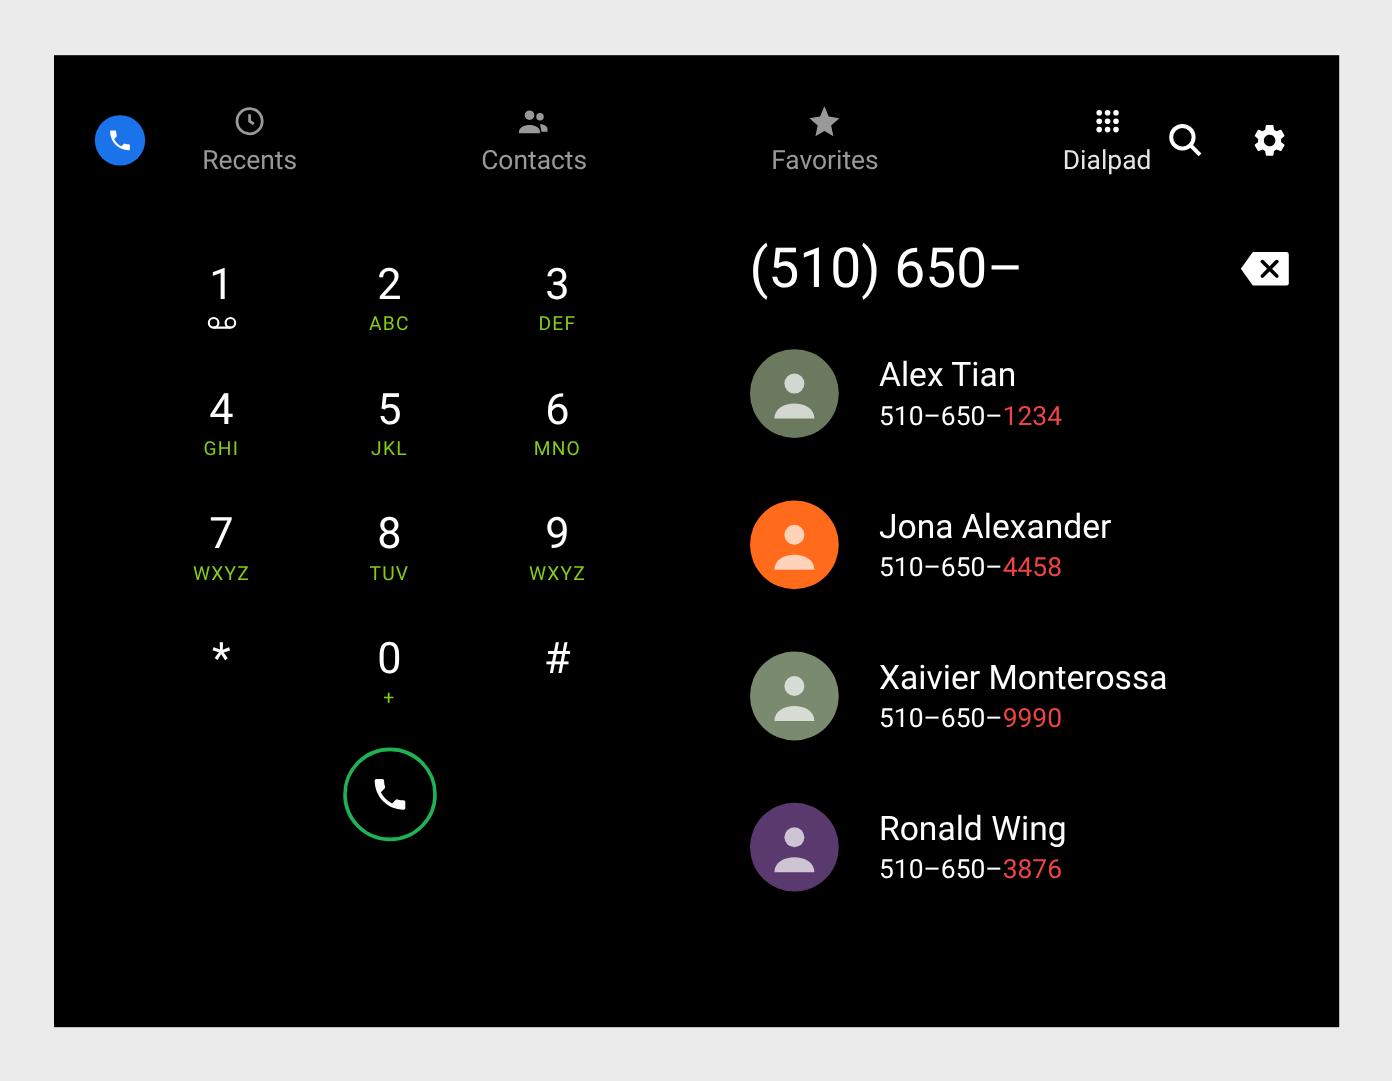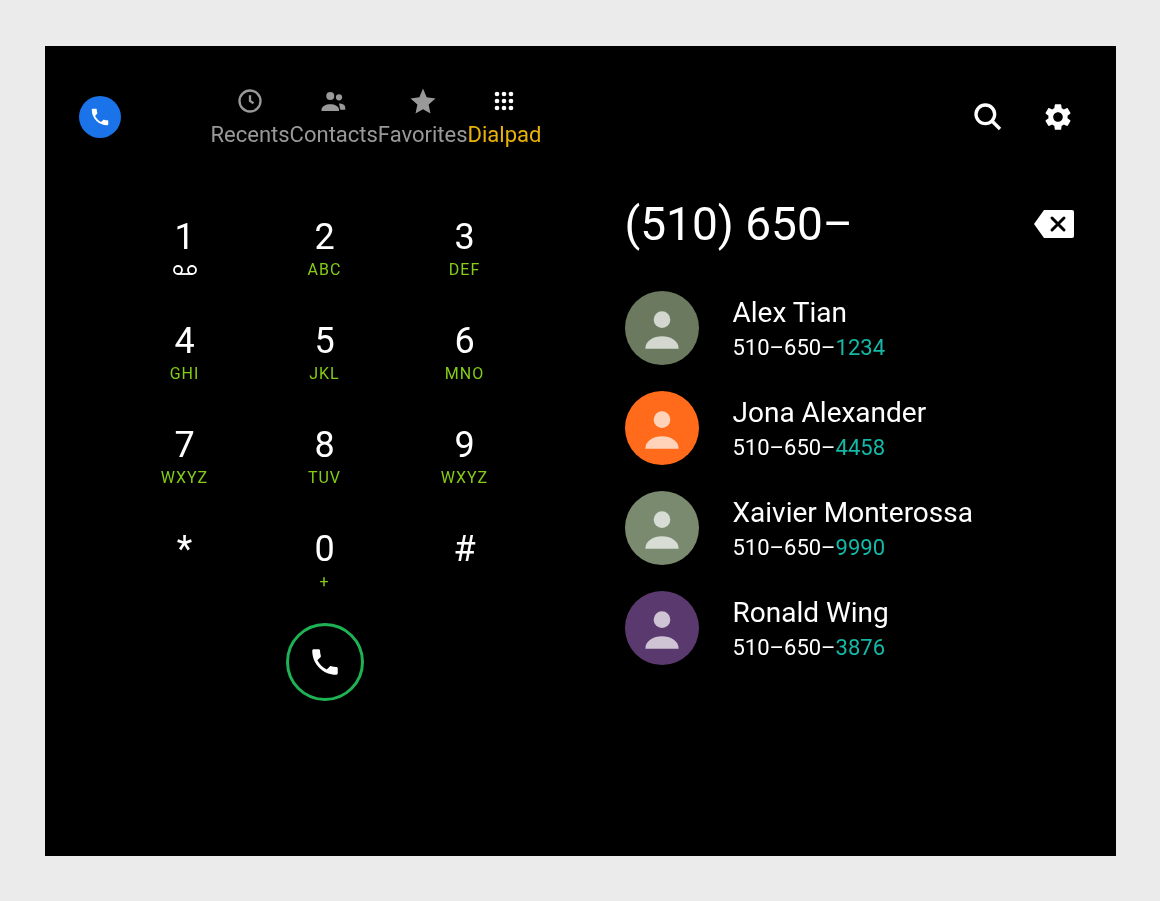--- a/index.html
+++ b/index.html
@@ -33,32 +33,33 @@
       height: 42px;
       border-radius: 50%;
       background: #1a73e8;
       display: flex;
       align-items: center;
       justify-content: center;
       flex-shrink: 0;
     }
     .tabs {
       display: flex;
-      margin-left: 80px;
+      margin-left: 38px;
       flex: 1;
+      justify-content: space-between;
     }
     .tab {
       display: flex;
       flex-direction: column;
       align-items: center;
       gap: 6px;
       cursor: pointer;
       color: #999;
     }
-    .tab.active { color: #eab308; }
+    .tab.active { color: #e5e5e5; }
     .tab-icon {
       width: 30px;
       height: 30px;
       display: flex;
       align-items: center;
       justify-content: center;
     }
     .tab-label {
       font-size: 22px;
       font-weight: 400;
@@ -149,21 +150,21 @@
       font-weight: 400;
     }
     .backspace {
       cursor: pointer;
       display: flex;
       align-items: center;
     }
     .contacts {
       display: flex;
       flex-direction: column;
-      gap: 26px;
+      gap: 52px;
     }
     .contact {
       display: flex;
       align-items: center;
       gap: 34px;
       cursor: pointer;
     }
     .avatar {
       width: 74px;
       height: 74px;
@@ -180,21 +181,21 @@
     }
     .contact-name {
       font-size: 28px;
       font-weight: 400;
     }
     .contact-phone {
       font-size: 22px;
       color: #fff;
     }
     .phone-suffix {
-      color: #14b8a6;
+      color: #ef4444;
     }
     .vm-icon {
       font-size: 18px;
       letter-spacing: -2px;
     }
   </style>
 </head>
 <body>
 
 <div class="app">

